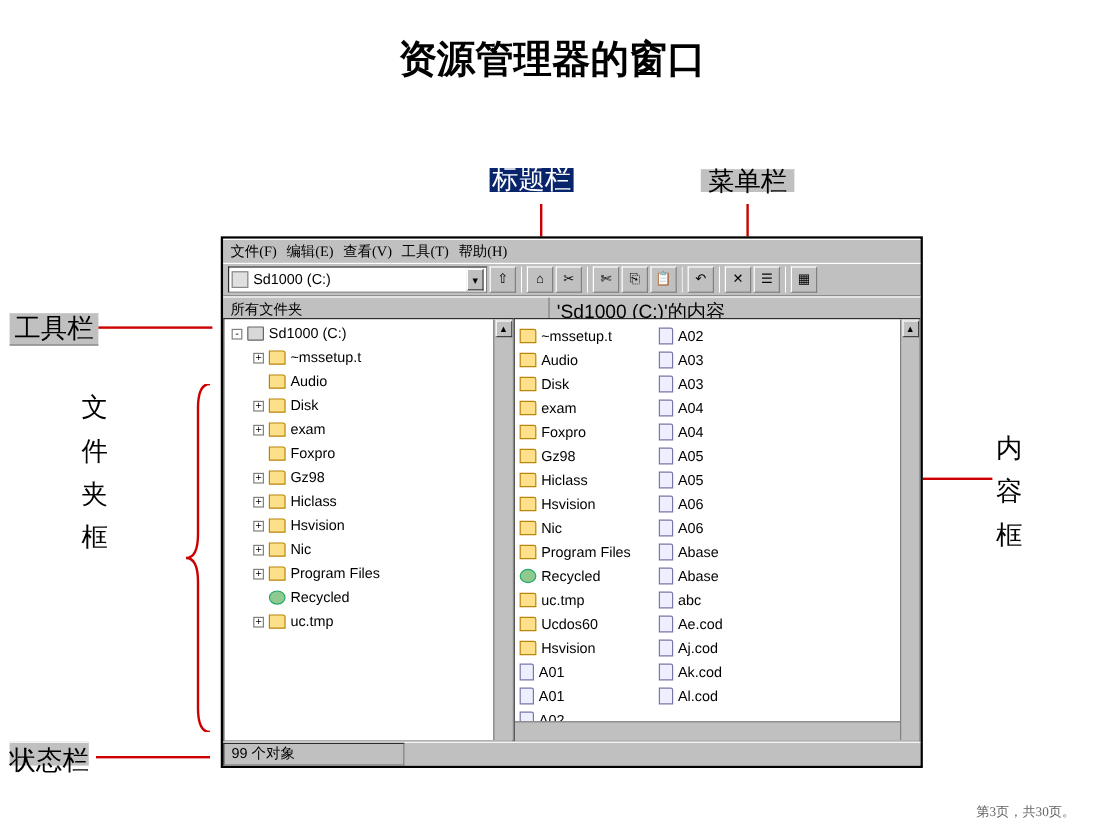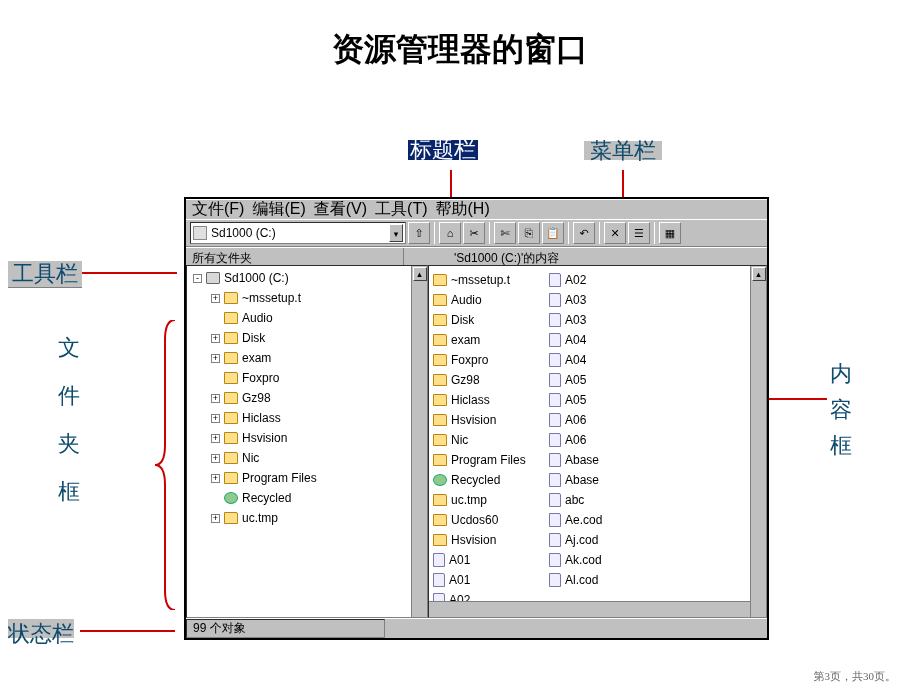--- a/index.html
+++ b/index.html
@@ -1,24 +1,24 @@
 <!DOCTYPE html>
 <html><head>
 <meta charset="utf-8">
 <style>
   * { box-sizing: border-box; margin: 0; padding: 0; }
   body { width: 920px; height: 690px; background: #fff; font-family: "SimSun", serif; position: relative; }
   
   .slide-title { font-size: 32px; font-weight: bold; text-align: center; padding-top: 28px; }
   
-  .label { position: absolute; font-size: 22px; color: #0c4a6e; }
+  .label { position: absolute; font-size: 22px; color: #000000; }
   .label.titlebar { left: 408px; top: 140px; }
   .label.menubar  { left: 584px; top: 140px; }
   .label.toolbar  { left: 8px;   top: 260px; }
-  .label.folderpane { left: 58px; top: 324px; width: 24px; line-height: 48px; }
+  .label.folderpane { left: 68px; top: 324px; width: 24px; line-height: 36px; font-family: Liberation Mono, monospace; }
   .label.contentpane{ left: 830px;top: 356px; width: 24px; line-height: 36px; }
   .label.statusbar { left: 8px;   top: 618px; }
   
   .redline { position: absolute; background: #c00; }
   .redline.rl-title   { left: 450px; top: 170px; width: 2px; height: 40px; }
   .redline.rl-menu    { left: 622px; top: 170px; width: 2px; height: 66px; }
   .redline.rl-toolbar { left: 82px;  top: 272px; width: 95px;  height: 2px; }
   .redline.rl-status  { left: 80px;  top: 630px; width: 95px;  height: 2px; }
   .redline.rl-content { left: 672px; top: 398px; width: 155px; height: 2px; }
   
@@ -36,44 +36,44 @@
                         border: 1px solid #888; display:inline-block;}
   .titlebar .caption { flex: 1; font-size: 12px; }
   .winbtns { display: flex; gap: 1px; }
   .winbtn { width: 16px; height: 14px; background: #c0c0c0;
             border-top:1px solid #fff; border-left:1px solid #fff;
             border-right:1px solid #404040; border-bottom:1px solid #404040;
             font-size: 10px; line-height: 12px; text-align: center; font-family: Arial; }
   
   .menubar { height: 20px; display: flex; align-items: center; gap: 8px; padding: 0 6px;
              background: #c0c0c0; border-top:1px solid #fff; }
-  .menubar span { font-size: 16px; }
+  .menubar span { font-size: 12px; font-family: Liberation Serif, serif; }
   
   .toolbar { height: 28px; display: flex; align-items: center; padding: 2px 4px;
              background: #c0c0c0; border-top:1px solid #fff; border-bottom:1px solid #808080;
              gap: 2px; }
   .addr  { width: 216px; height: 22px; background: #fff; border: 1px inset #808080;
            display: flex; align-items: center; padding: 0 2px; }
   .addr .drvicon { width:14px; height:14px; background:#e0e0e0; border:1px solid #888; margin-right:4px;}
   .addr .drop { margin-left:auto; width:14px; height:18px; background:#c0c0c0;
                 border-top:1px solid #fff;border-left:1px solid #fff;
                 border-right:1px solid #404040;border-bottom:1px solid #404040;
                 font-size:9px; line-height:18px; text-align:center;}
   .tbtn { width: 22px; height: 22px; background: #c0c0c0;
           border-top:1px solid #fff; border-left:1px solid #fff;
           border-right:1px solid #808080; border-bottom:1px solid #808080;
           font-size: 11px; text-align:center; line-height:20px; }
   .tsep { width: 1px; height: 22px; background:#808080; margin: 0 2px;
           border-right:1px solid #fff;}
   
   .headers { height: 18px; display: flex; background:#c0c0c0;
              border-top:1px solid #fff; }
-  .headers .h-left { width: 218px; padding: 2px 6px; font-size: 12px;
+  .headers .h-left { width: 272px; padding: 2px 6px; font-size: 12px;
                      border-right:1px solid #808080;}
-  .headers .h-right{ flex:1; padding:2px 6px; font-size:12px;margin-left:44px;}
+  .headers .h-right{ flex:1; padding:2px 6px; font-size:16px;}
   
   .panes { flex:1; display:flex; overflow:hidden; }
   .treePane { width: 242px; background:#fff; border:1px inset #808080;
               position:relative; overflow:hidden;}
   .listPane { flex:1; background:#fff; border:1px inset #808080;
               position:relative; overflow:hidden;}
   
   .tree { padding: 2px 2px 2px 6px; font-size:12px; line-height:20px; }
   .tree .node { display:flex; align-items:center; white-space:nowrap; }
   .pm { width:9px; height:9px; border:1px solid #808080; display:inline-block;
@@ -96,21 +96,21 @@
   .iconlist { padding: 4px; display:flex; flex-direction:column; flex-wrap:wrap;
               height: 100%; align-content:flex-start; overflow:hidden;}
   .item { display:flex; align-items:center; width: 116px; height: 20px;
           font-size:12px; white-space:nowrap;}
   .item .fico.file { background:#eef; border:1px solid #77a; width:12px; height:14px;}
   
   .statusbar { height: 20px; display:flex; background:#c0c0c0;
                border-top:1px solid #fff;}
   .statusbar .cell { border:1px inset #808080; padding:2px 6px; font-size:12px;
                      display:flex; align-items:center;}
-  .statusbar .cell.c1 { width: 199px;}
+  .statusbar .cell.c1 { width: 151px;}
   .statusbar .cell.c2 { flex:1;}
   
   .footer { position:absolute; right:24px; bottom:6px; font-size:11px; color:#666;}
 </style>
 </head>
 <body>
 
 <div class="slide-title">资源管理器的窗口</div>
 
 <div class="label titlebar">标题栏</div>

